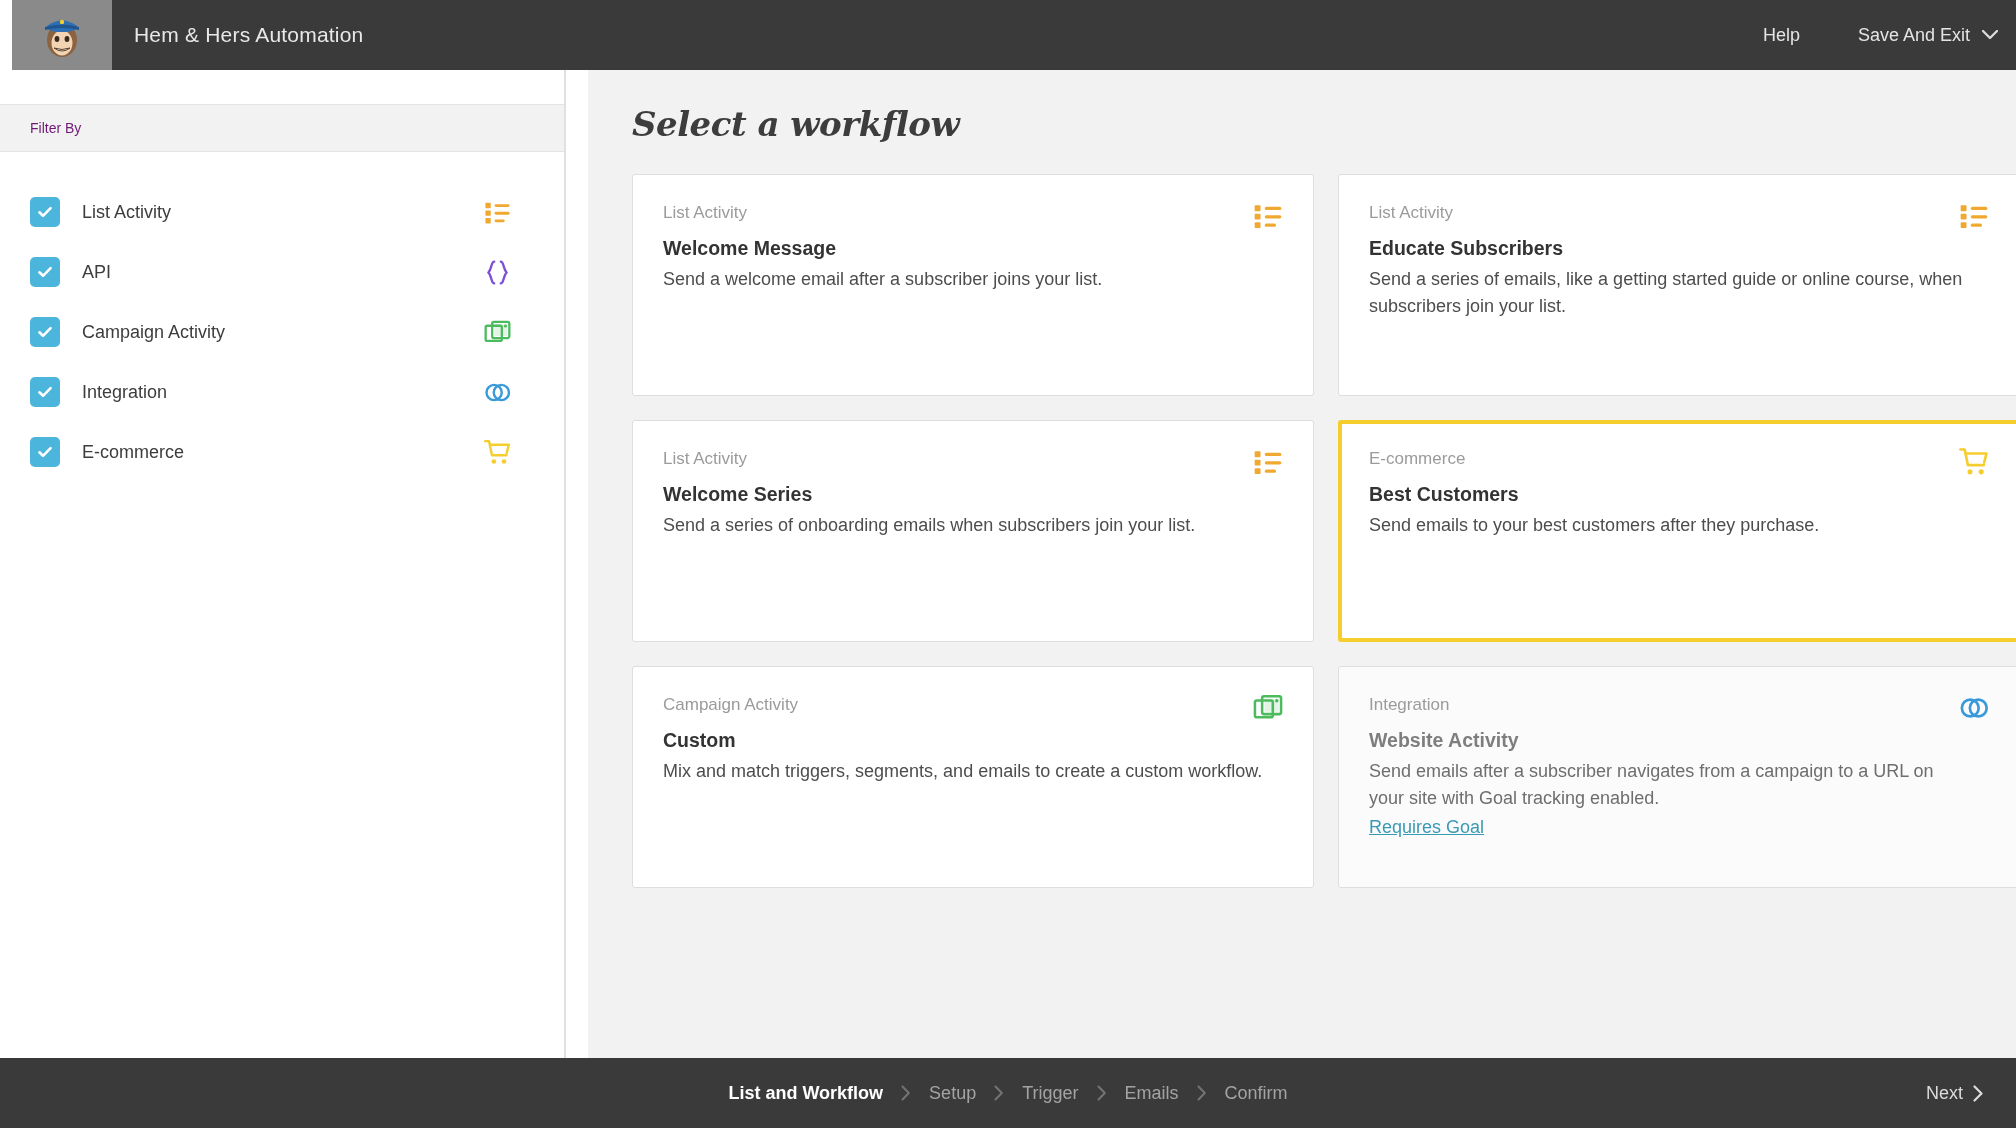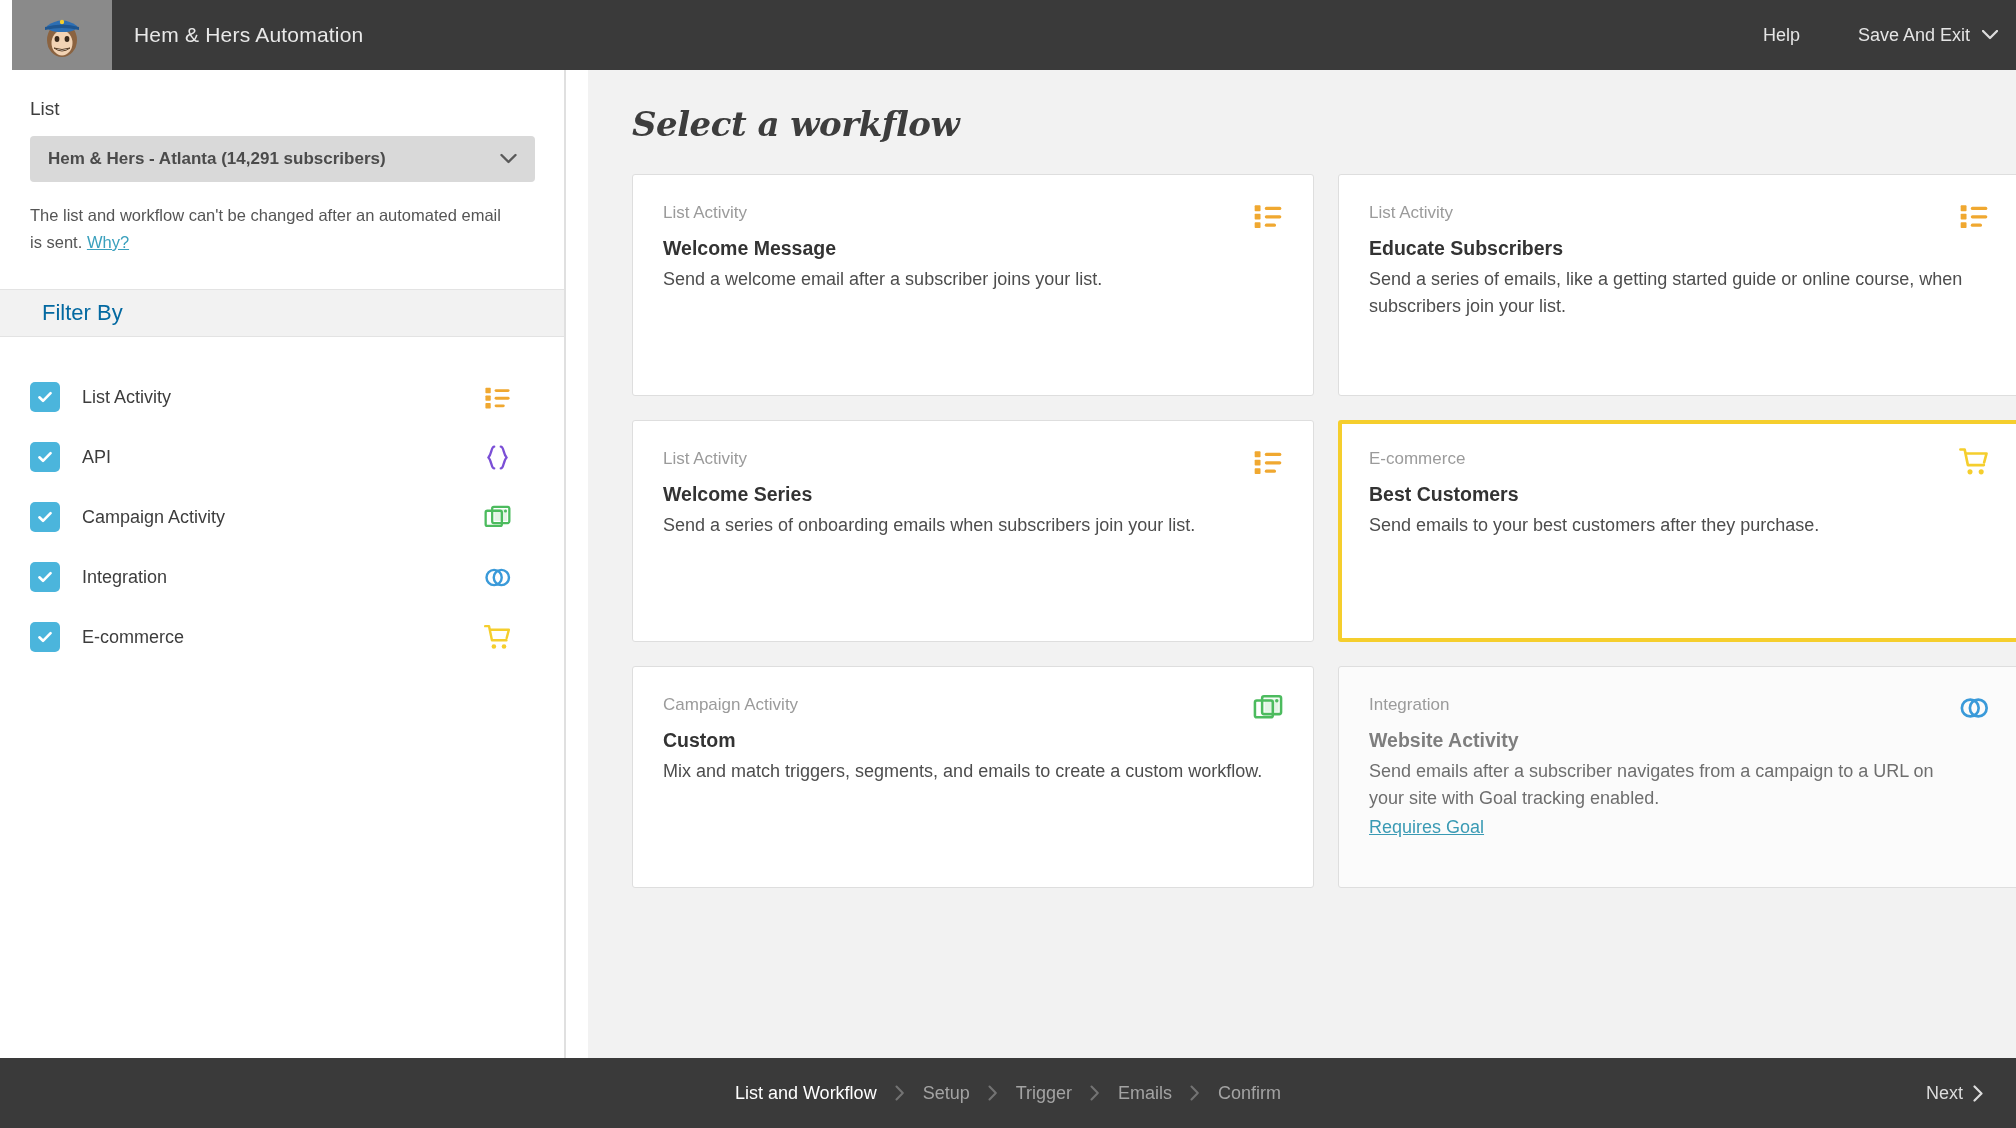--- a/index.html
+++ b/index.html
@@ -114,23 +114,22 @@
     margin-top: 34px;
     height: 48px;
     background: #f2f2f2;
     border-top: 1px solid #e3e3e3;
     border-bottom: 1px solid #e3e3e3;
     display: flex;
     align-items: center;
     padding-left: 30px;
   }
   .filter-head span {
-    font-size: 22px;
-    color: #0369a1;
-    margin-left: 12px;
+    font-size: 14px;
+    color: #701a75;
   }
 
   .filter-list { padding: 30px 30px 0 30px; }
   .filter-row {
     display: flex;
     align-items: center;
     height: 60px;
     cursor: pointer;
   }
   .checkbox {
@@ -257,21 +256,21 @@
     margin: 0 auto;
   }
   .step {
     font-size: 18px;
     color: #a3a3a3;
     cursor: pointer;
     white-space: nowrap;
   }
   .step.active {
     color: #ffffff;
-    font-weight: normal;
+    font-weight: bold;
   }
   .step-sep {
     margin: 0 18px;
     display: inline-flex;
     opacity: 0.55;
   }
   .next-btn {
     position: absolute;
     right: 32px;
     display: flex;
@@ -308,35 +307,20 @@
       <span class="chev">
         <svg width="16" height="10" viewBox="0 0 16 10">
             <path d="M1 1 L8 8 L15 1" fill="none" stroke="#dcdcdc" stroke-width="2.3" stroke-linecap="round" stroke-linejoin="round"></path>
           </svg>
       </span>
     </div>
   </div>
 </div>
 
 <div class="sidebar">
-  <div class="side-pad">
-    <div class="side-label">List</div>
-    <div class="select-box">
-      <span class="sel-text">Hem &amp; Hers - Atlanta (14,291 subscribers)</span>
-      <span class="sel-chev">
-        <svg width="17" height="11" viewBox="0 0 17 11">
-            <path d="M1.5 1.5 L8.5 8.5 L15.5 1.5" fill="none" stroke="#5a5a5a" stroke-width="2.4" stroke-linecap="round" stroke-linejoin="round"></path>
-          </svg>
-      </span>
-    </div>
-    <div class="helper-text">
-      <span>The list and workflow can't be changed after an automated email is sent.</span>
-      <a>Why?</a>
-    </div>
-  </div>
 
   <div class="filter-head">
     <span>Filter By</span>
   </div>
 
   <div class="filter-list" id="filter-list">
       <div class="filter-row">
         <div class="checkbox">
           <svg width="18" height="18" viewBox="0 0 18 18">
             <path d="M3.4 9.3 L7 12.8 L14.6 5.1" fill="none" stroke="#ffffff" stroke-width="2.6" stroke-linecap="round" stroke-linejoin="round"></path>

